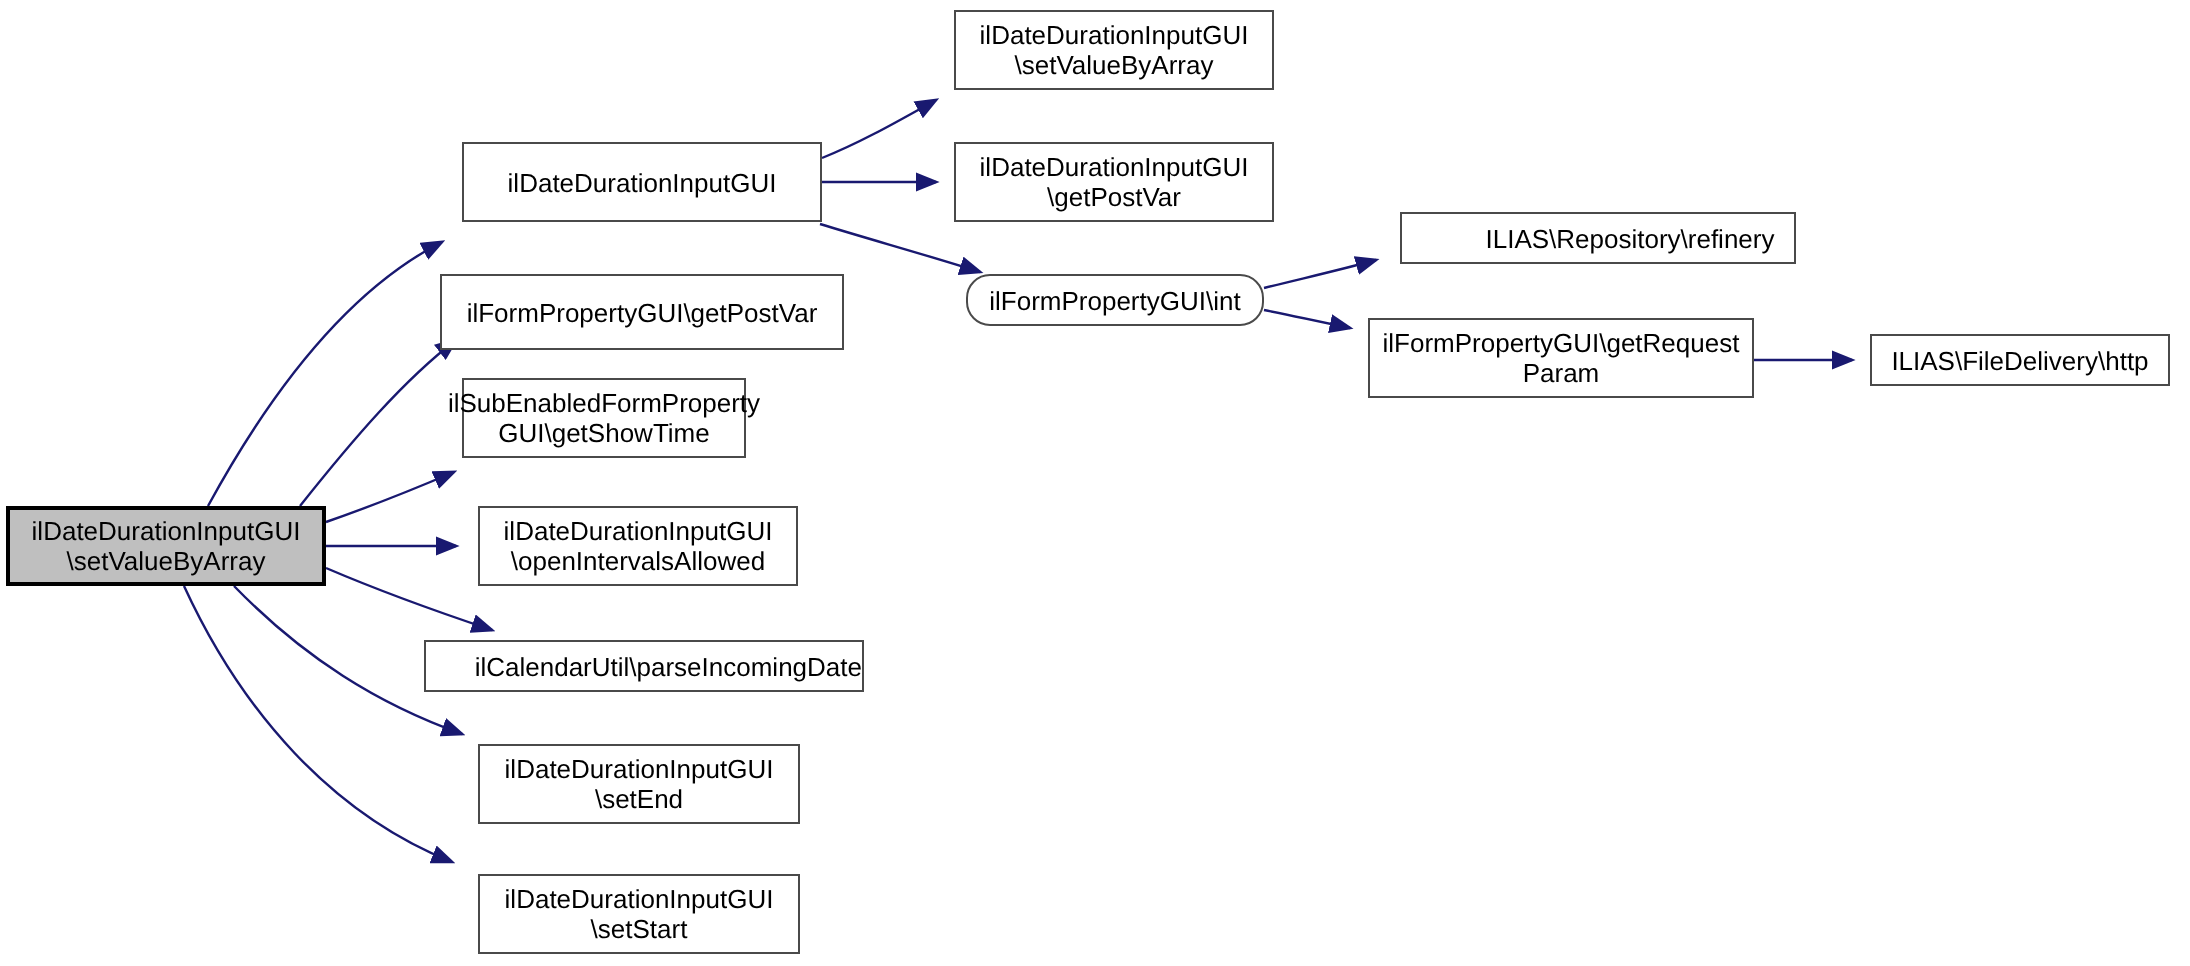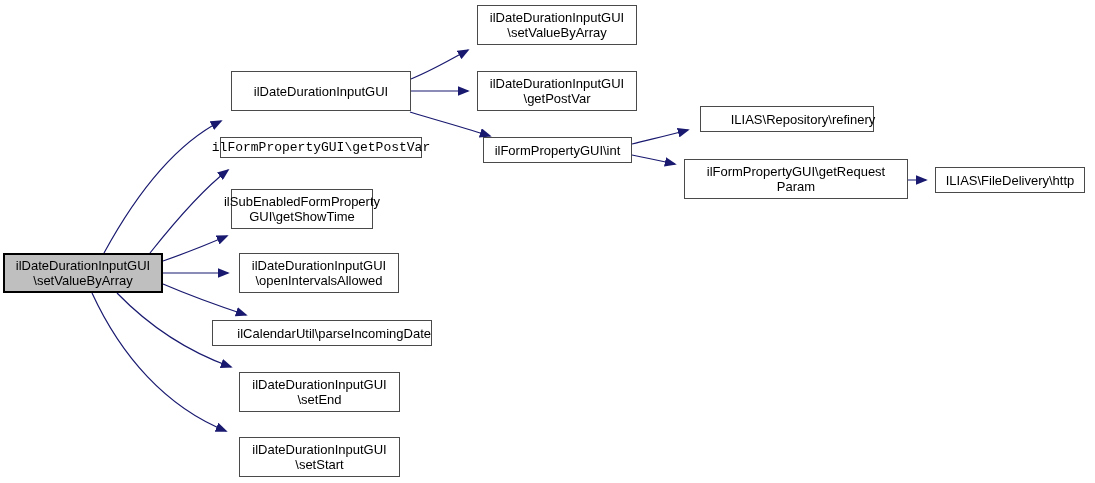--- a/index.html
+++ b/index.html
@@ -71,41 +71,41 @@
   <div class="node" style="left:477px; top:5px;   width:160px; height:40px;">
     <span class="line">ilDateDurationInputGUI</span>
     <span class="line">\setValueByArray</span>
   </div>
 
   <div class="node" style="left:477px; top:71px;  width:160px; height:40px;">
     <span class="line">ilDateDurationInputGUI</span>
     <span class="line">\getPostVar</span>
   </div>
 
-  <div class="node" style="left:483px; top:137px; width:149px; height:26px;">
+  <div class="node" style="left:483px; top:137px; width:149px; height:26px;border-radius:12px;">
     <span class="line">ilFormPropertyGUI\int</span>
 
   </div>
 
-  <div class="node" style="left:700px; top:106px; width:174px; height:26px;padding-left:32px;">
+  <div class="node" style="left:700px; top:106px; width:198px; height:26px;padding-left:32px;">
     <span class="line">ILIAS\Repository\refinery</span>
 
   </div>
 
-  <div class="node" style="left:684px; top:159px; width:224px; height:40px;">
+  <div class="node" style="left:684px; top:159px; width:193px; height:40px;">
     <span class="line">ilFormPropertyGUI\getRequest</span>
     <span class="line">Param</span>
   </div>
 
   <div class="node" style="left:935px; top:167px; width:150px; height:26px;">
     <span class="line">ILIAS\FileDelivery\http</span>
 
   </div>
 
-  <div class="node" style="left:220px; top:137px; width:202px; height:21px;font-family:Liberation Mono, monospace;">
+  <div class="node" style="left:220px; top:137px; width:202px; height:38px;">
     <span class="line">ilFormPropertyGUI\getPostVar</span>
 
   </div>
 
   <div class="node" style="left:231px; top:189px; width:142px; height:40px;">
     <span class="line">ilSubEnabledFormProperty</span>
     <span class="line">GUI\getShowTime</span>
   </div>
 
   <div class="node" style="left:239px; top:253px; width:160px; height:40px;">

